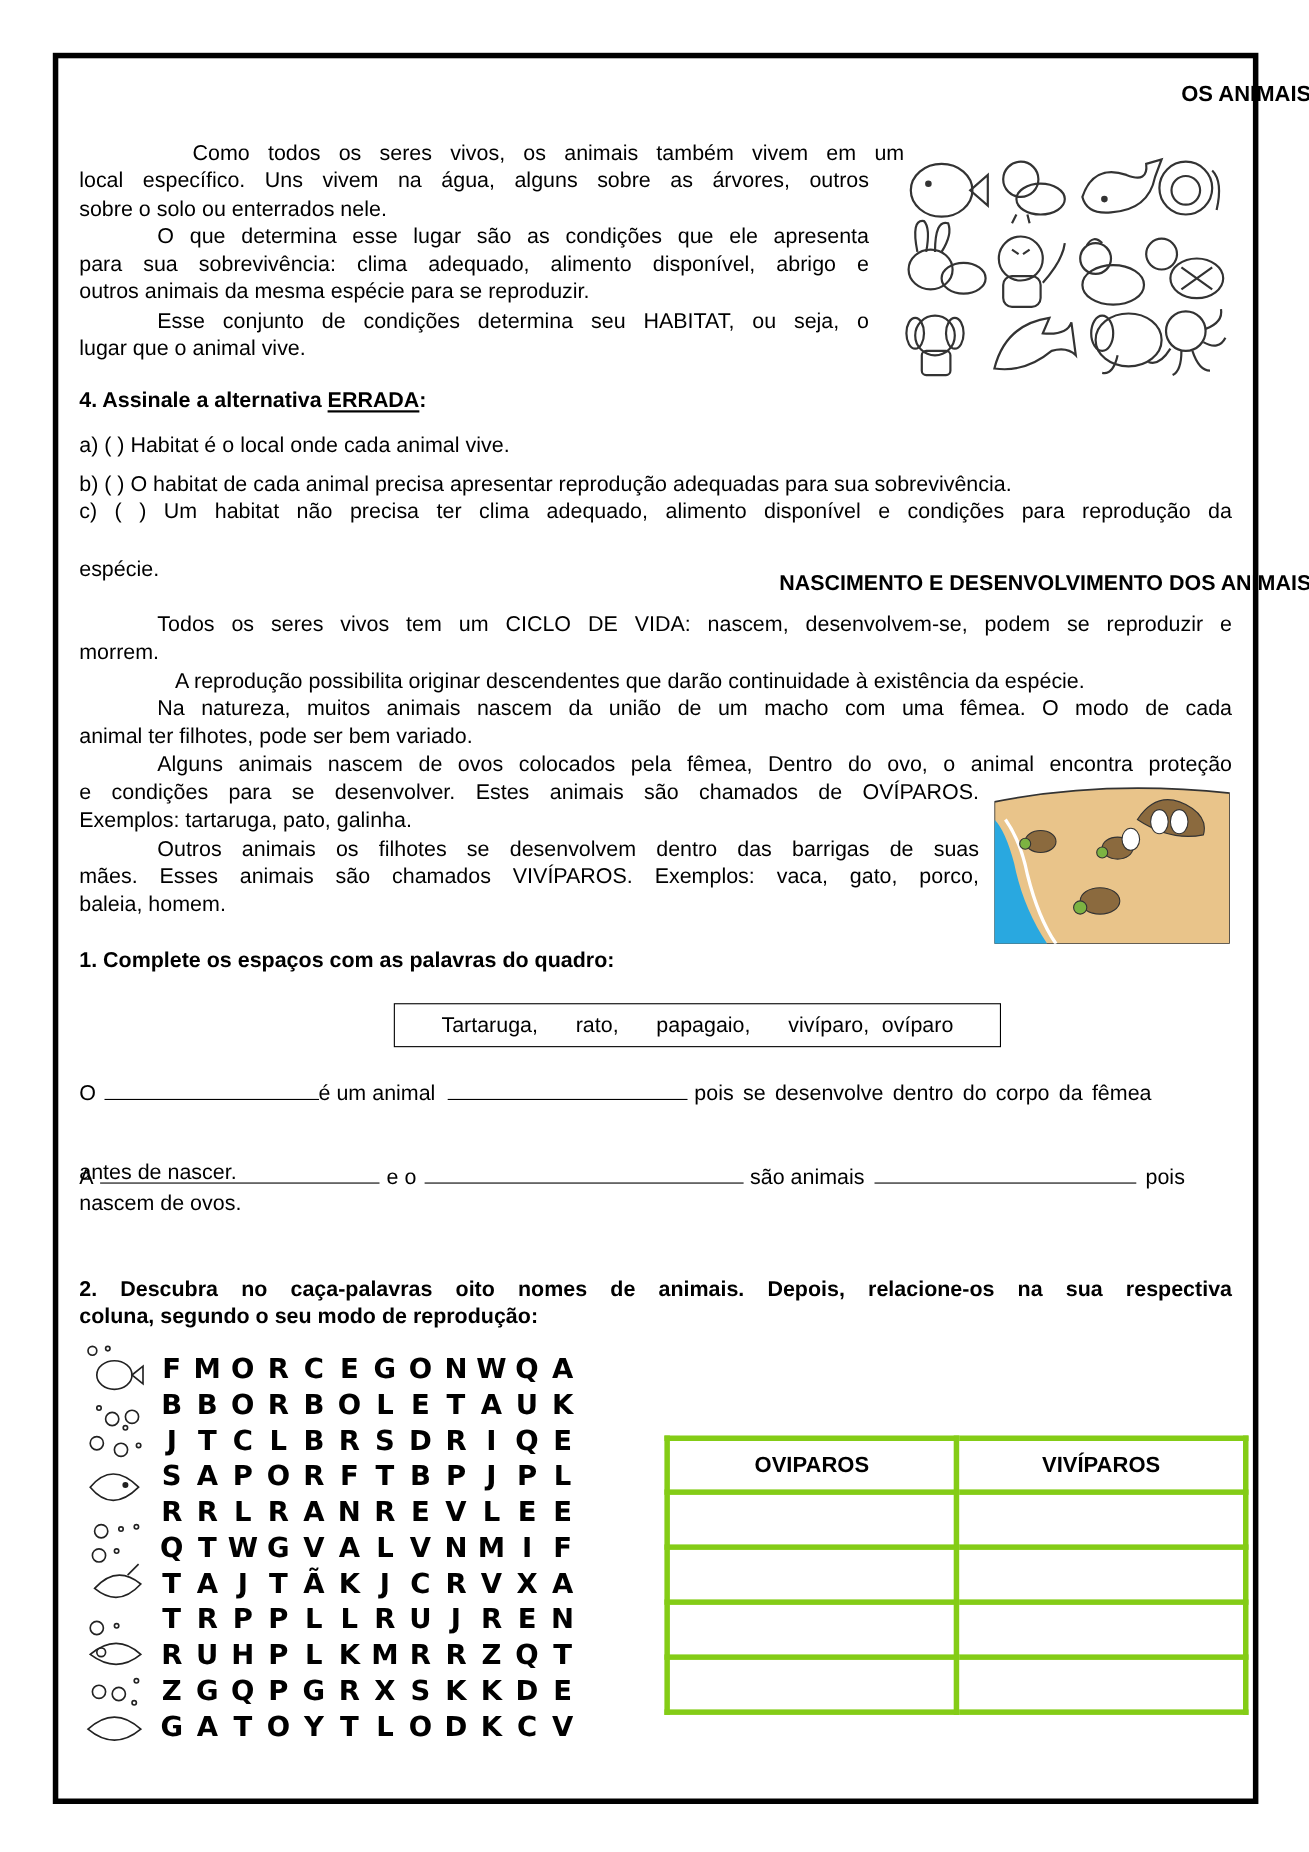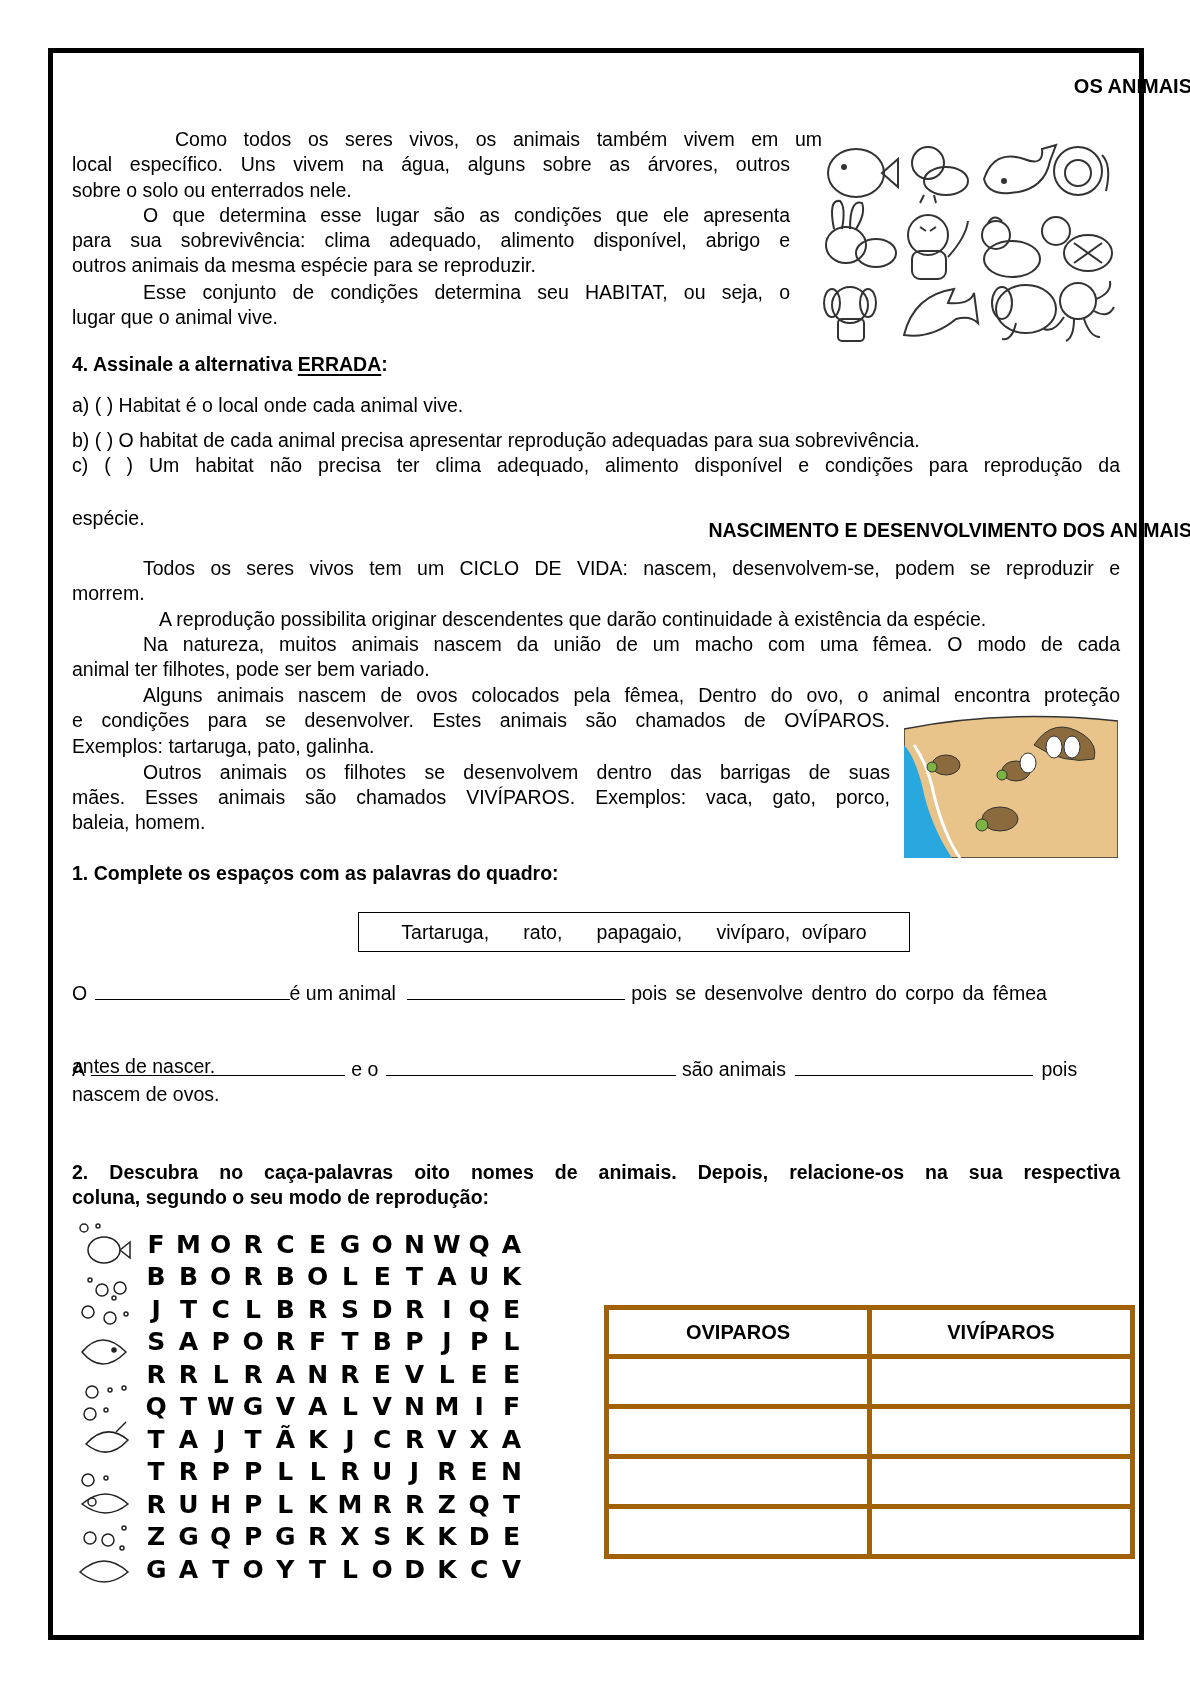--- a/index.html
+++ b/index.html
@@ -16,21 +16,21 @@
   .wordbox { position:absolute; left:358px; top:912px; width:552px; height:40px;
              border:1.5px solid #000; box-sizing:border-box; display:flex;
              align-items:center; justify-content:center; font-size:19.5px; word-spacing:6px; }
   .ws { position:absolute; left:140px; top:1228px; }
   .ws-row { display:flex; height:32.5px; align-items:center; }
   .ws-cell { width:32.3px; text-align:center; font-weight:bold; font-size:25px;
              font-family:"DejaVu Sans", sans-serif; letter-spacing:0; }
   .fishcol { position:absolute; left:76px; top:1222px; width:60px; height:370px; }
   table.rep { position:absolute; left:604px; top:1305px; border-collapse:collapse;
               border:5px solid #000; }
-  table.rep th, table.rep td { border:5px solid #a16207; width:258px; height:45px; padding:0; }
+  table.rep th, table.rep td { border:5px solid #84cc16; width:258px; height:45px; padding:0; }
   table.rep th { font-size:20px; font-weight:bold; height:44px; }
   .img-animals { position:absolute; left:816px; top:135px; width:300px; height:215px; }
   .img-turtles { position:absolute; left:904px; top:715px; width:214px; height:143px; }
 </style>
 </head>
 <body>
 
 <div class="page-border"></div>
 
 <div class="ln title c" style="left:48px; width:1096px; top:74px;">OS ANIMAIS</div>

